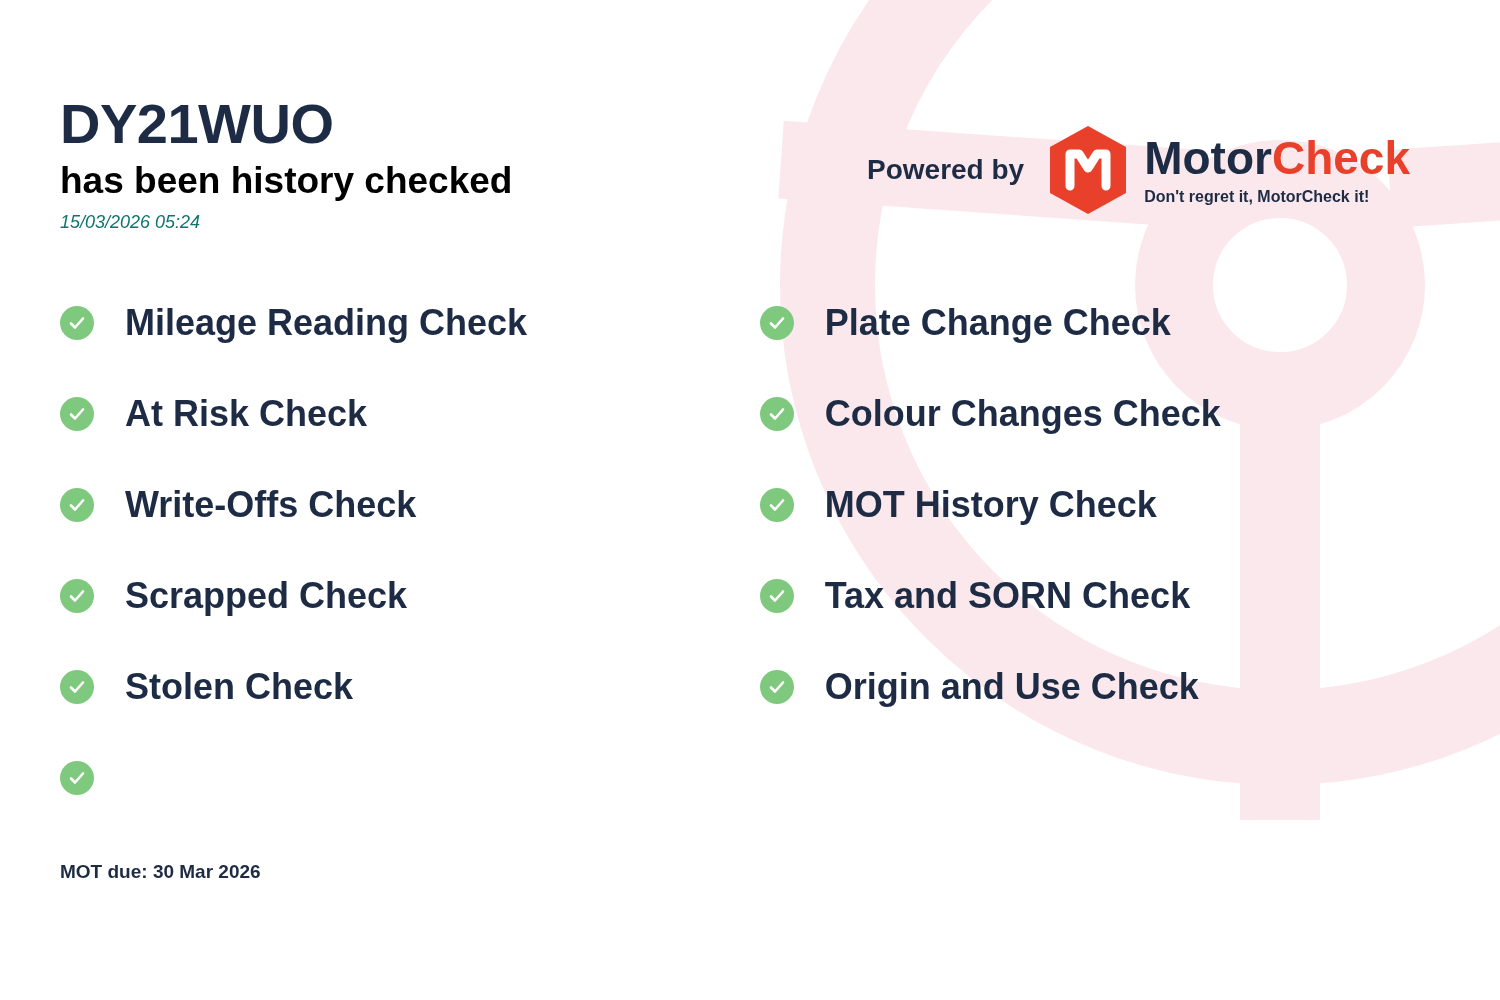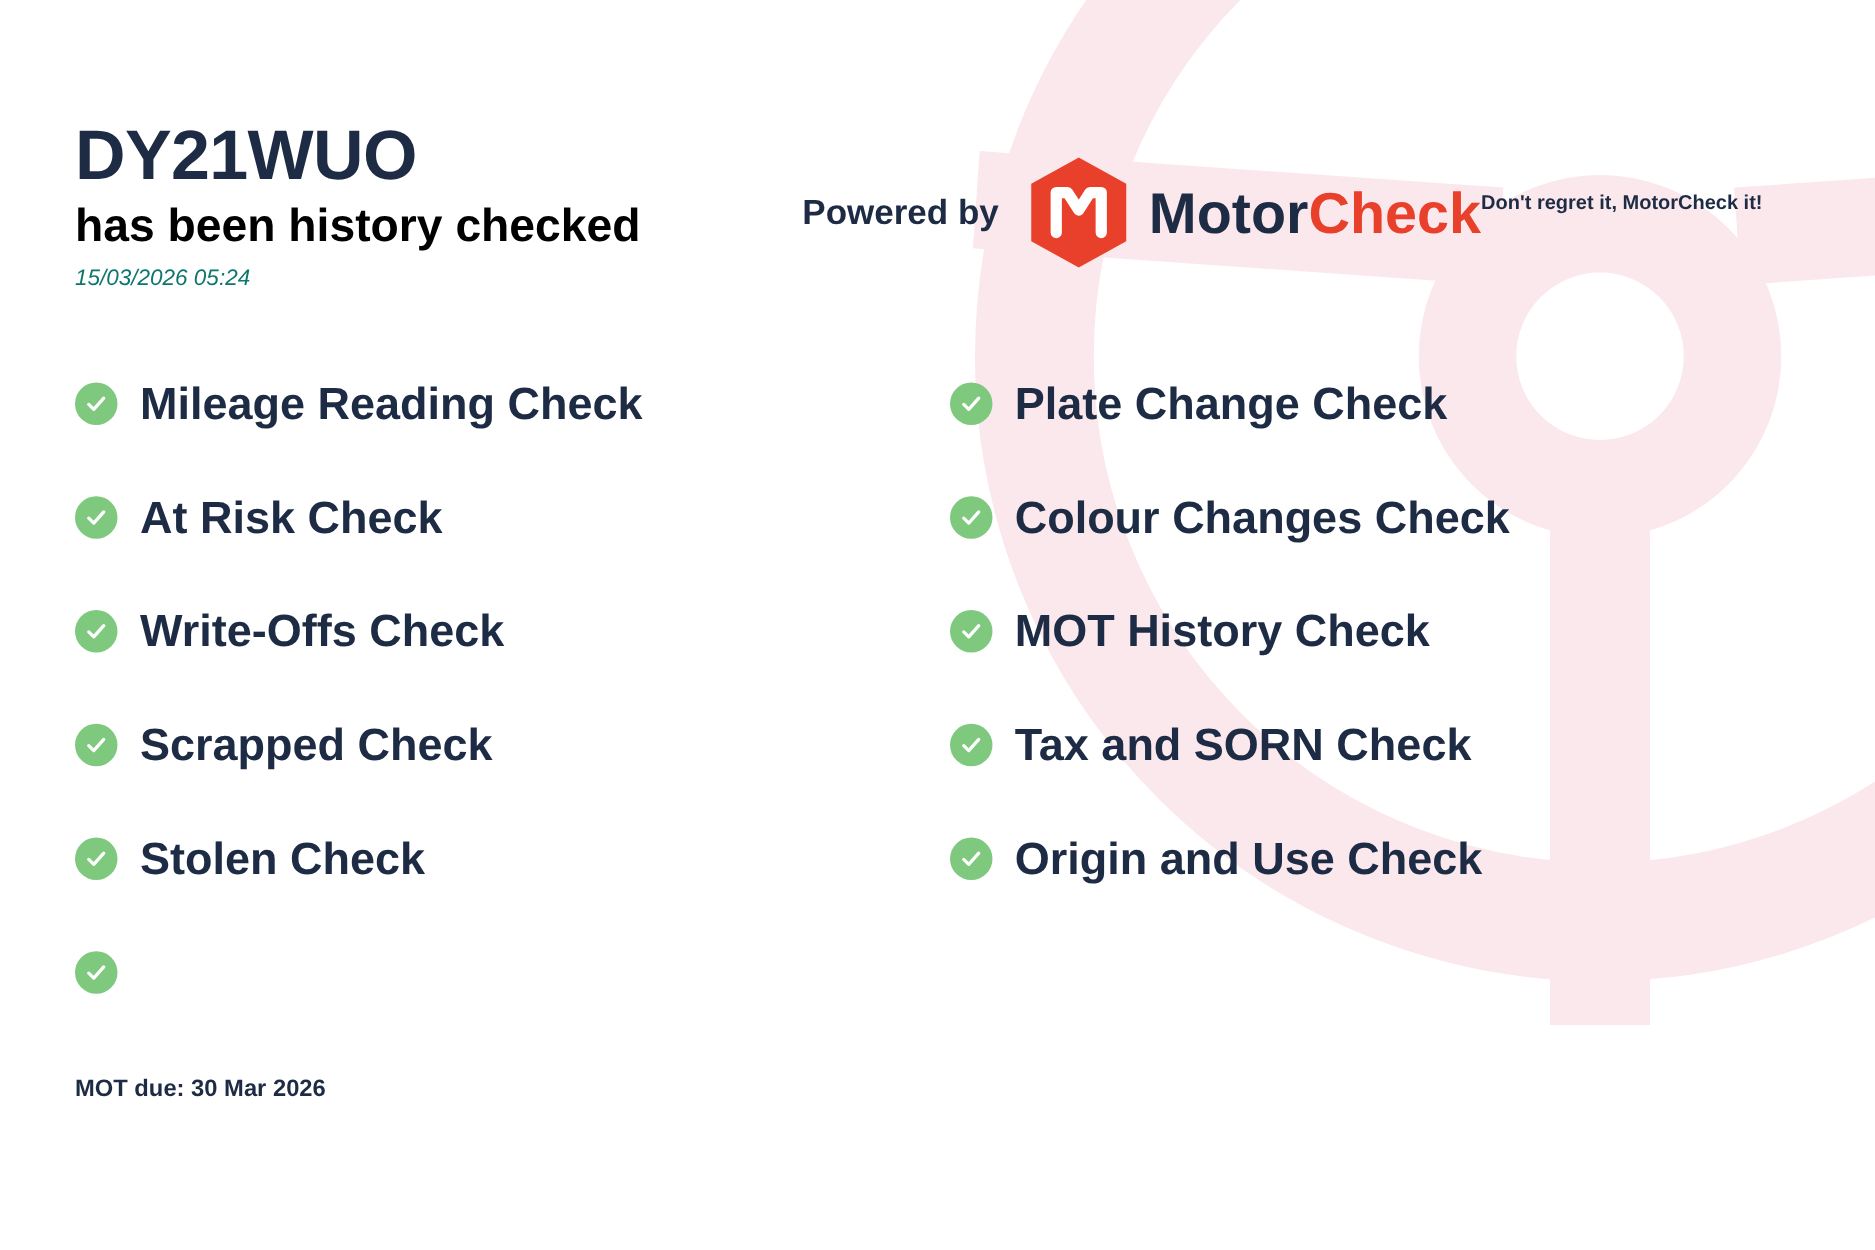--- a/index.html
+++ b/index.html
@@ -138,21 +138,21 @@
     gap: 14px;
   }
   .hex {
     position: relative;
     width: 84px;
     height: 92px;
   }
   .hex svg { display: block; }
   .brand-text {
     display: flex;
-    flex-direction: row;
+    flex-direction: column;
     justify-content: center;
   }
   .brand-name {
     font-size: 46px;
     font-weight: 700;
     line-height: 1;
     white-space: nowrap;
   }
   .brand-name .motor { color: #1d2b44; }
   .brand-name .check { color: #e8402a; }
@@ -173,21 +173,21 @@
   .col {
     display: flex;
     flex-direction: column;
   }
   .col-left { width: 720px; }
   .col-right { width: 700px; }
 
   .check-item {
     display: flex;
     align-items: center;
-    gap: 18px;
+    gap: 31px;
     height: 91px;
   }
   .check-icon {
     flex: 0 0 auto;
     width: 34px;
     height: 34px;
     border-radius: 50%;
     background: #7fc97f;
     display: flex;
     align-items: center;

